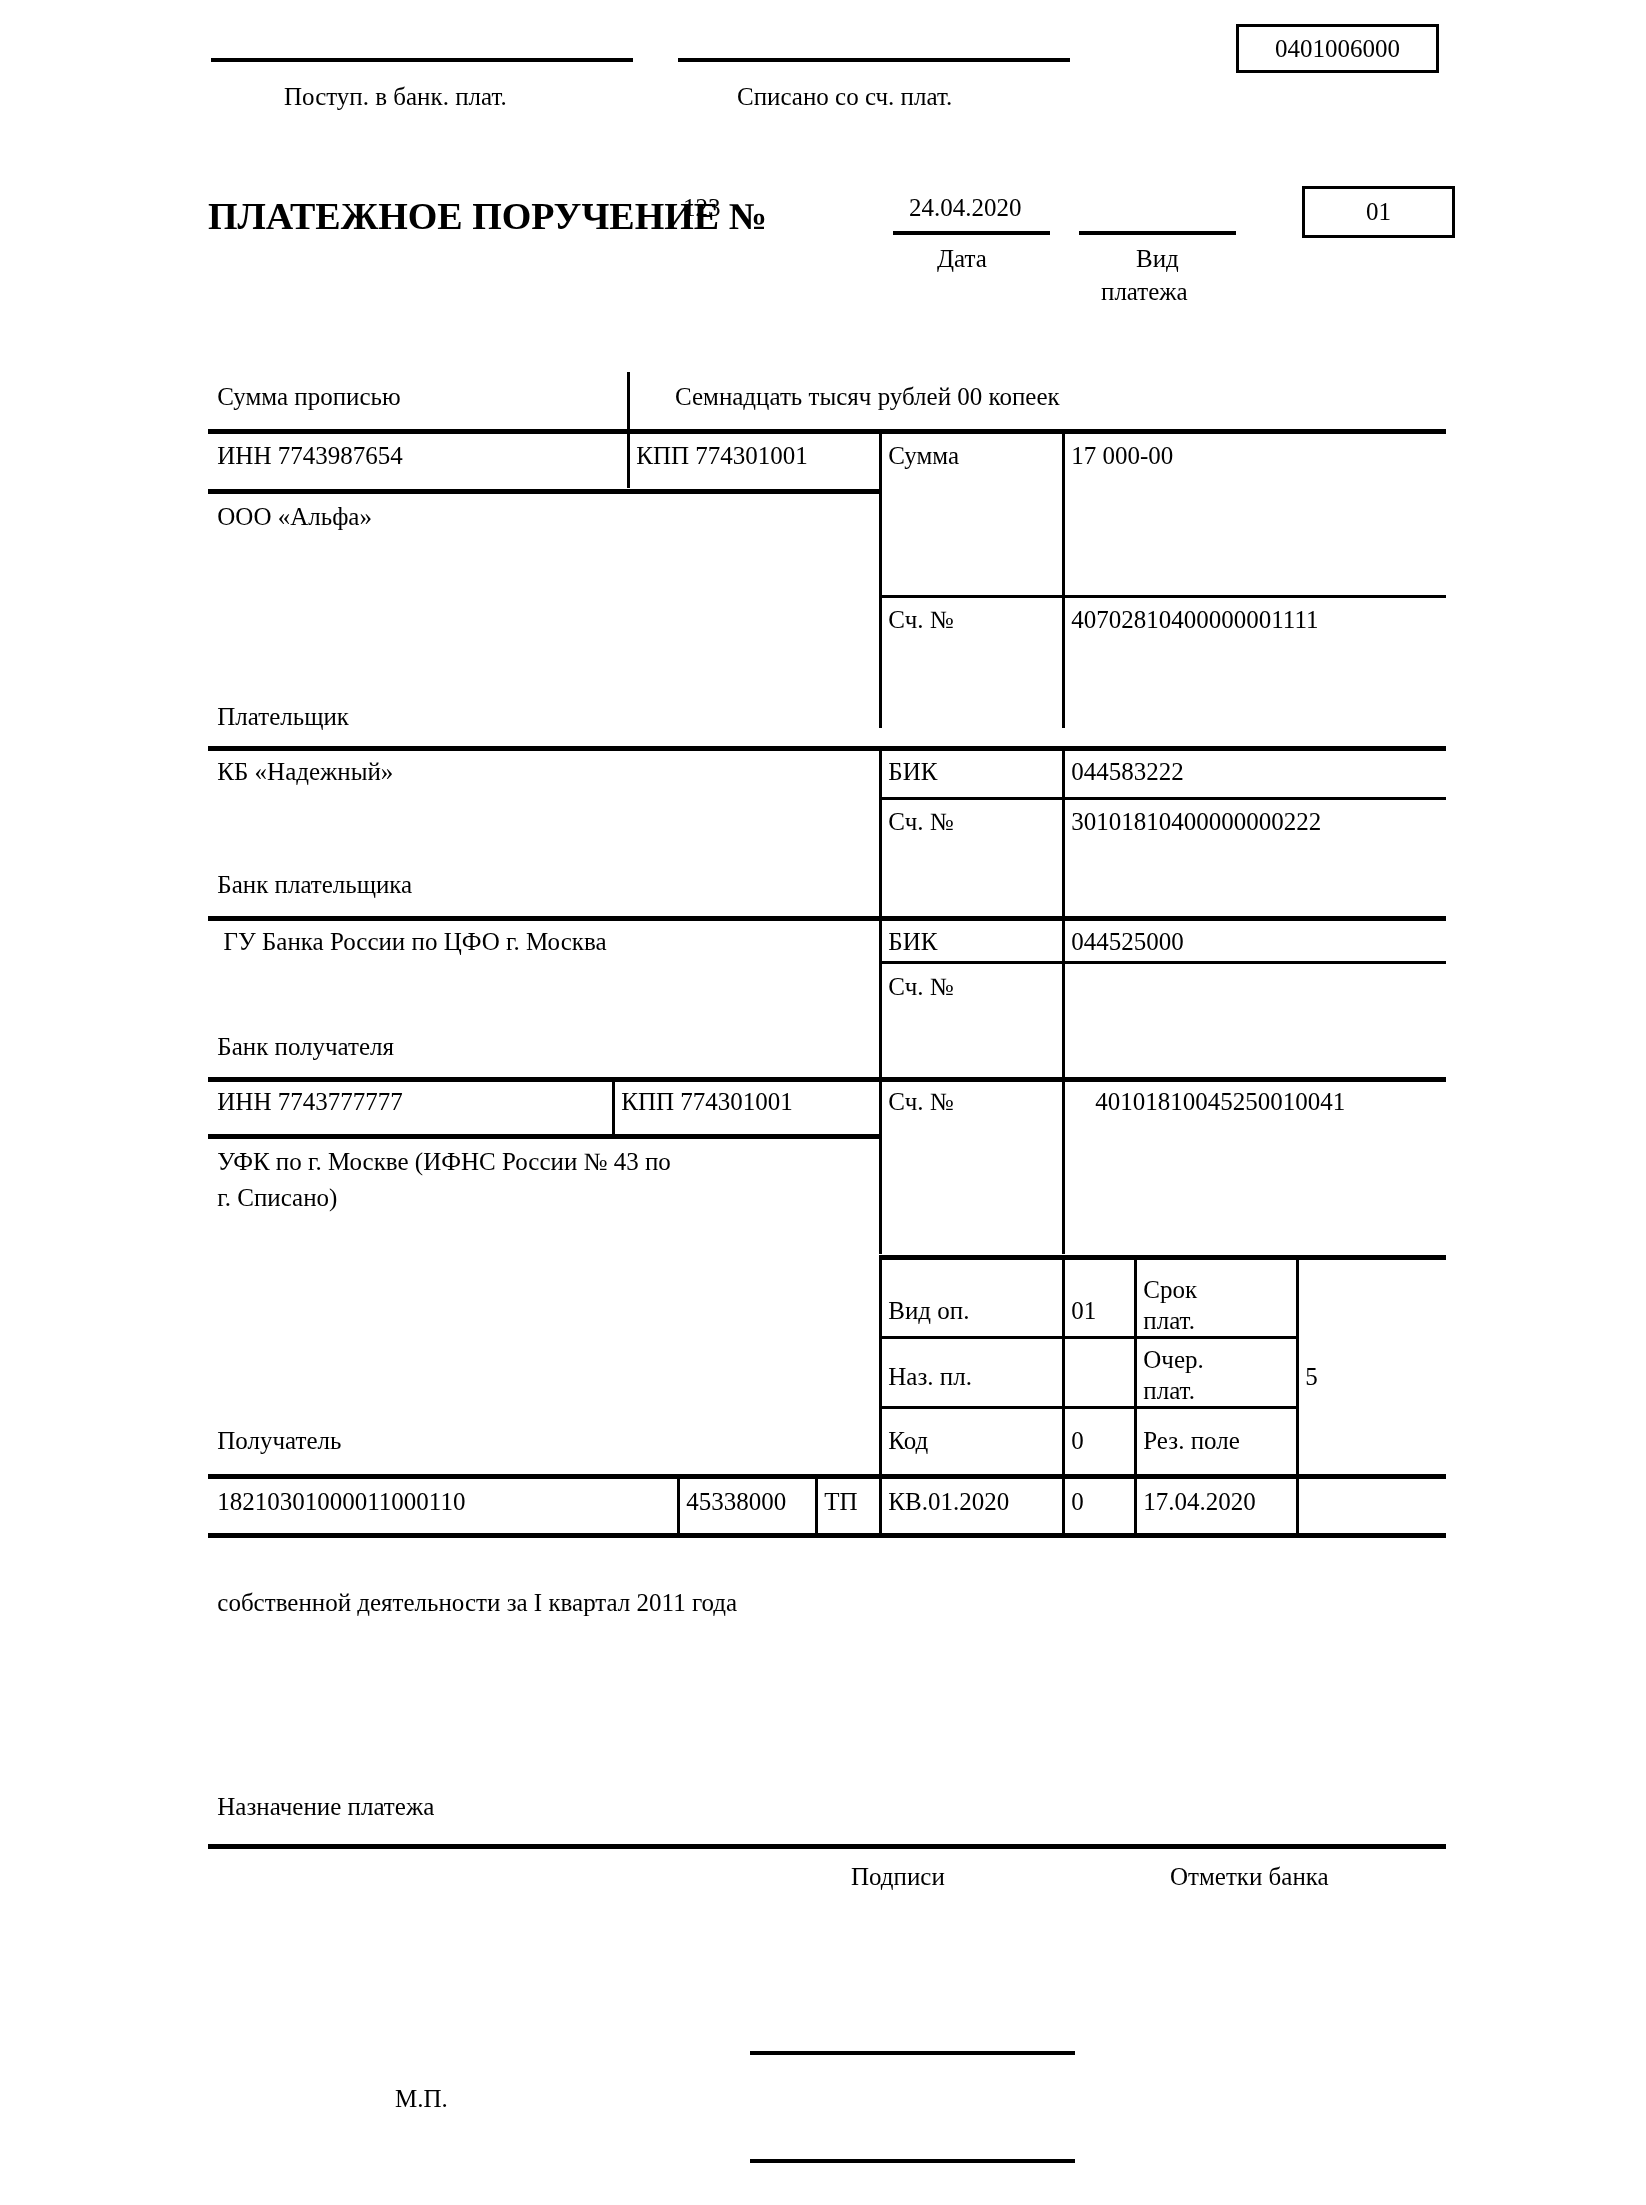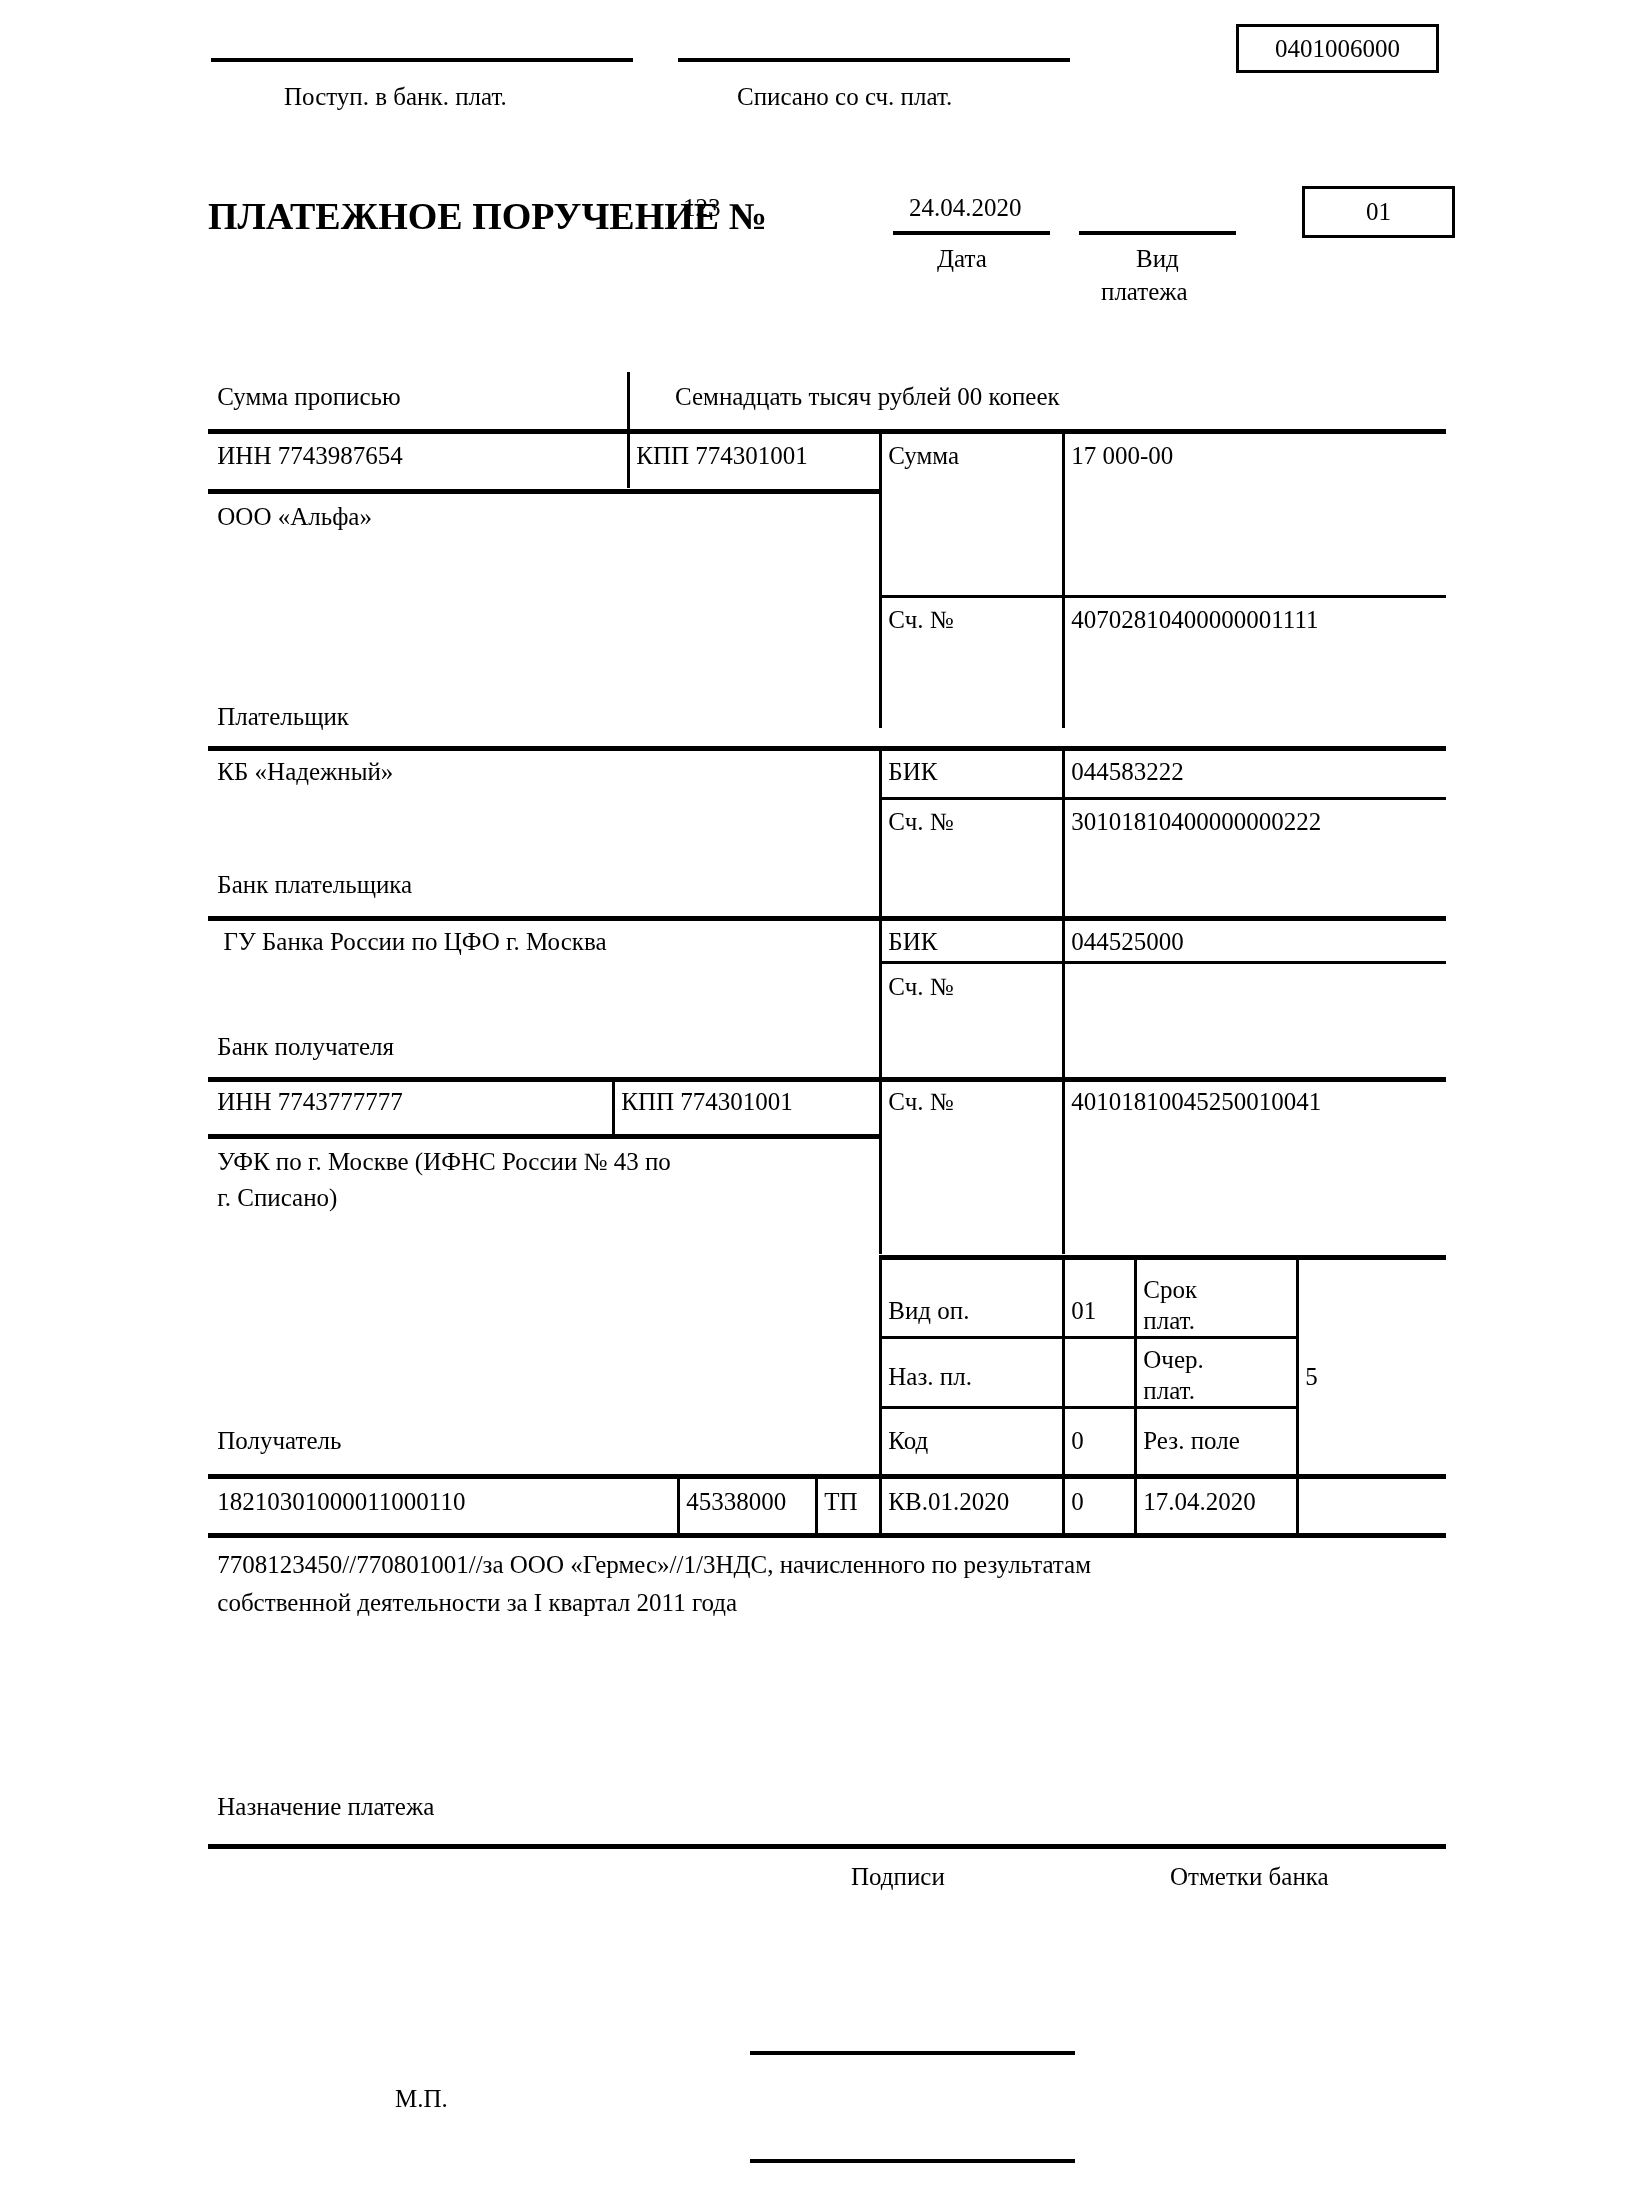--- a/index.html
+++ b/index.html
@@ -138,21 +138,21 @@
   <div class="abs hline-th" style="left:208px; top:1077px; width:1238px;"></div>
 
   <div class="abs t cellpad" style="left:208px; top:1087px;">ИНН 7743777777</div>
   <div class="abs vline" style="left:612px; top:1079px; height:57px;"></div>
   <div class="abs t cellpad" style="left:612px; top:1087px;">КПП 774301001</div>
 
   <div class="abs vline" style="left:879px; top:1079px; height:175px;"></div>
   <div class="abs vline" style="left:1062px; top:1079px; height:175px;"></div>
 
   <div class="abs t cellpad" style="left:879px; top:1087px;">Сч. №</div>
-  <div class="abs t cellpad" style="left:1062px; top:1087px;">40101810045250010041</div>
+  <div class="abs t cellpad" style="left:1086px; top:1087px;">40101810045250010041</div>
 
   <div class="abs hline-th" style="left:208px; top:1134px; width:672px;"></div>
 
   <div class="abs t cellpad" style="left:208px; top:1147px;">УФК по г. Москве (ИФНС России № 43 по</div>
   <div class="abs t cellpad" style="left:208px; top:1183px;">г. Списано)</div>
 
   <div class="abs hline-th" style="left:879px; top:1255px; width:567px;"></div>
 
   <div class="abs vline" style="left:879px; top:1255px; height:219px;"></div>
   <div class="abs vline" style="left:1062px; top:1255px; height:219px;"></div>
@@ -201,21 +201,20 @@
   <div class="abs t cellpad" style="left:1062px; top:1487px;">0</div>
 
   <div class="abs vline" style="left:1134px; top:1476px; height:57px;"></div>
   <div class="abs t cellpad" style="left:1134px; top:1487px;">17.04.2020</div>
 
   <div class="abs vline" style="left:1296px; top:1476px; height:57px;"></div>
   <div class="abs t cellpad" style="left:1296px; top:1487px;"></div>
 
   <div class="abs hline-th" style="left:208px; top:1533px; width:1238px;"></div>
 
-  <div class="abs t cellpad" style="left:208px; top:1550px;">7708123450//770801001//за ООО «Гермес»//1/3НДС, начисленного по результатам</div>
   <div class="abs t cellpad" style="left:208px; top:1588px;">собственной деятельности за I квартал 2011 года</div>
 
   <div class="abs t cellpad" style="left:208px; top:1792px;">Назначение платежа</div>
 
   <div class="abs hline-th" style="left:208px; top:1844px; width:1238px;"></div>
 
   <div class="abs t" style="left:851px; top:1862px;">Подписи</div>
   <div class="abs t" style="left:1170px; top:1862px;">Отметки банка</div>
 
   <div class="abs rule" style="left:750px; top:2051px; width:325px;"></div>

